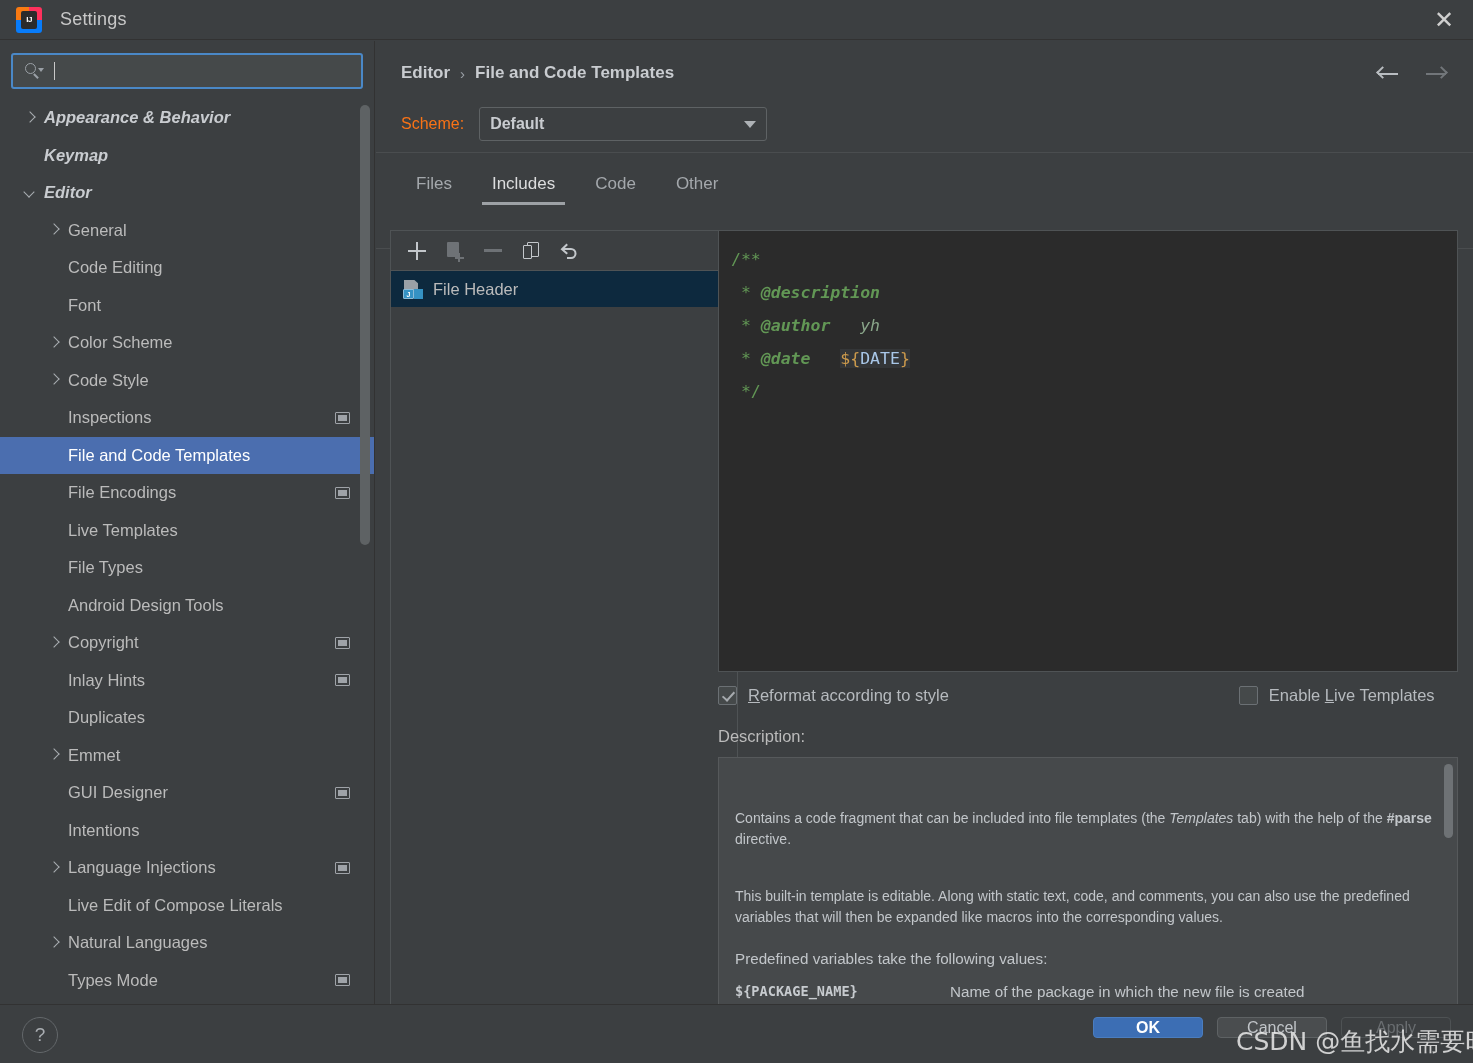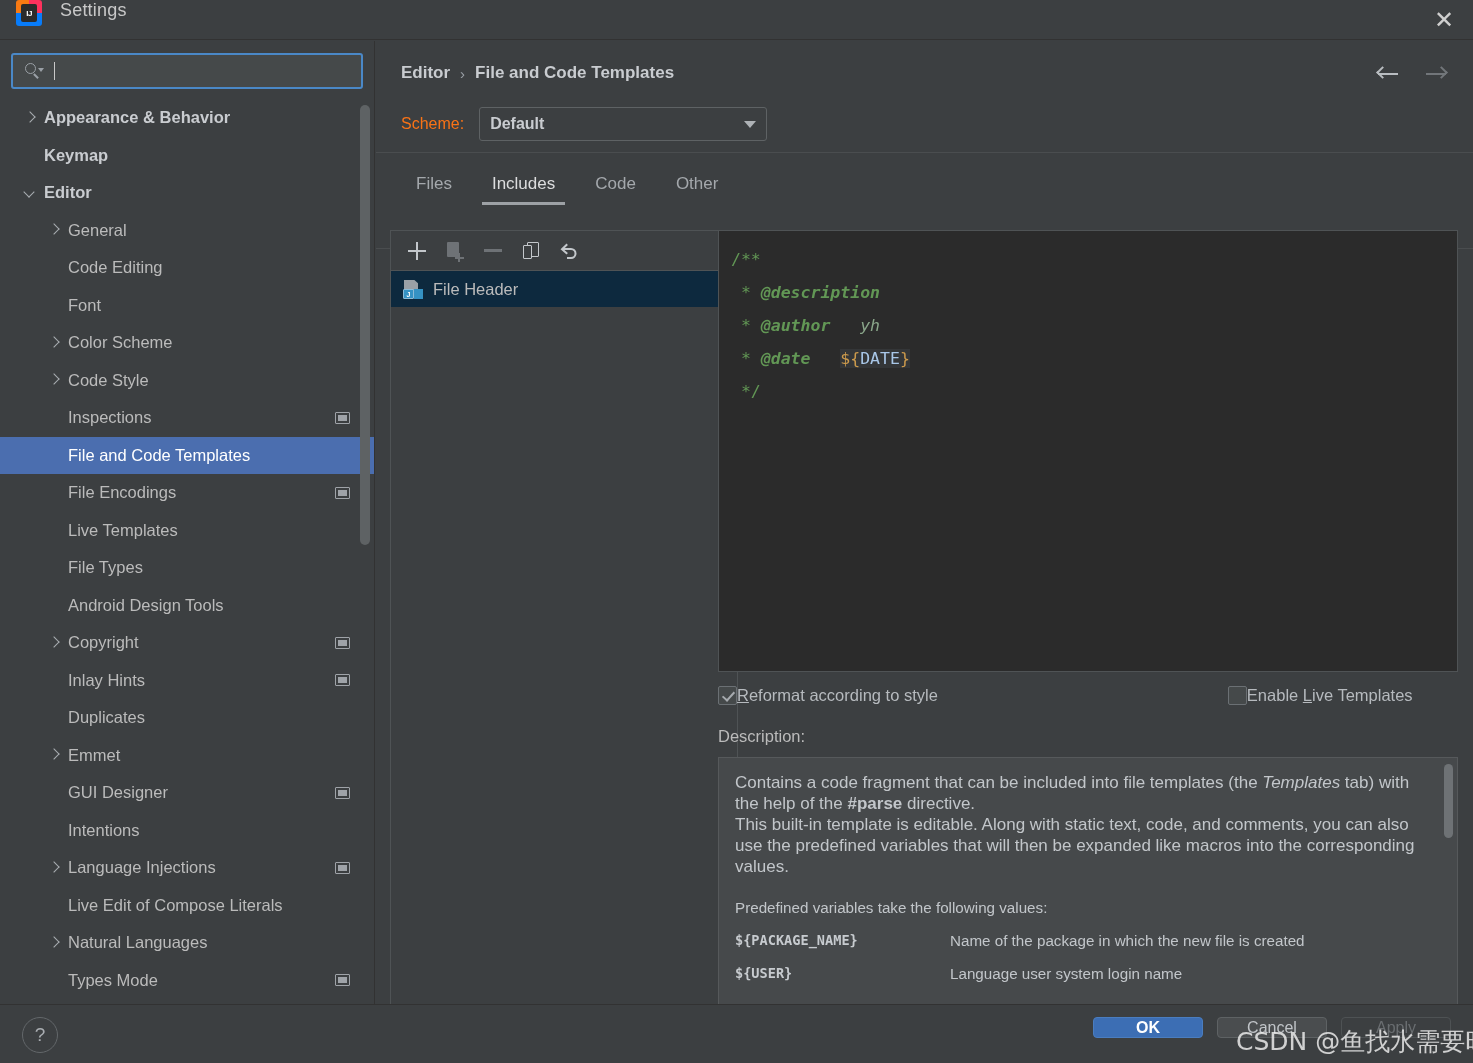--- a/index.html
+++ b/index.html
@@ -9,21 +9,21 @@
     font-family: "Liberation Sans", sans-serif;
     overflow: hidden;
     color: #BBBBBB;
   }
   #app { position: relative; width: 1473px; height: 1063px; }
 
   
   .titlebar {
     position: absolute; left: 0; top: 0; width: 1473px; height: 40px;
     background: #3C3F41; border-bottom: 1px solid #323232;
-    display: flex; 
+    display: flex; align-items: center;
   }
   .ij-logo { width: 26px; height: 26px; margin-left: 16px; position: relative; flex: none; }
   .ij-logo .q { position: absolute; width: 13px; height: 13px; }
   .ij-logo .q1 { left: 0; top: 0; background: #F97A12; border-radius: 3px 0 0 0;}
   .ij-logo .q2 { left: 13px; top: 0; background: #FE315D; border-radius: 0 3px 0 0;}
   .ij-logo .q3 { left: 0; top: 13px; background: #087CFA; border-radius: 0 0 0 3px;}
   .ij-logo .q4 { left: 13px; top: 13px; background: #087CFA; border-radius: 0 0 3px 0;}
   .ij-logo .plate {
     position: absolute; left: 5px; top: 4px; width: 16px; height: 18px;
     background: #2B2B2B; border-radius: 2px; color: #fff;
@@ -86,21 +86,21 @@
     content: ""; position: absolute; left: 4px; top: 3px;
     width: 7px; height: 7px; border-right: 1.9px solid #A9ADB2; border-top: 1.9px solid #A9ADB2;
     transform: rotate(45deg);
   }
   .tree-row .chev.down::before {
     content: ""; position: absolute; left: 3px; top: 3px;
     width: 7px; height: 7px; border-right: 1.9px solid #A9ADB2; border-top: 1.9px solid #A9ADB2;
     transform: rotate(135deg);
   }
   .tree-row .lbl { font-size: 16.5px; color: #BBBBBB; white-space: nowrap; }
-  .tree-row.lvl0 { padding-left: 22px; }
+  .tree-row.lvl0 { padding-left: 22px; font-style: italic; }
   .tree-row.lvl0 .lbl { font-weight: 700; color: #C9CCD0; }
   .tree-row.lvl1 { padding-left: 46px; }
   .tree-row.selected .lbl { color: #FFFFFF; }
   .badge-icon {
     position: absolute; right: 24px; width: 15px; height: 12px;
     border: 1.4px solid #9FA3A8; border-radius: 1px;
   }
   .badge-icon::after {
     content:""; position:absolute; left:2px; top:2px; right:2px; bottom:2px;
     background: #9FA3A8;
@@ -229,21 +229,21 @@
   .tag { color: #629755; font-weight: 700; font-style: italic; }
   .var-hl { background: #343638; }
   .brc { color: #CC9A4C; }
   .vn { color: #A9C7E8; }
   .plain { color: #8AA68A; font-style: italic; }
 
   .cbrow {
     position: absolute; left: 342px; top: 645px; width: 740px;
     display: flex; align-items: center;
   }
-  .cb { display: flex; align-items: center; cursor: pointer; }
+  .cb { display: flex; align-items: center; gap: 11px; cursor: pointer; }
   .cb .box {
     width: 19px; height: 19px; border: 1.6px solid #6B7074; border-radius: 2px;
     background: #45494A; position: relative; flex: none;
   }
   .cb.checked .box::after {
     content: ""; position: absolute; left: 5.5px; top: 1.5px; width: 5px; height: 10px;
     border-right: 2px solid #A7ABAF; border-bottom: 2px solid #A7ABAF; transform: rotate(42deg);
   }
   .cb .txt { font-size: 16.5px; color: #B6BABE; }
   .cb .txt u { text-decoration: underline; }
@@ -251,21 +251,21 @@
 
   .desc-label {
     position: absolute; left: 342px; top: 686px; font-size: 16.5px; color: #BBBBBB;
   }
   .desc-panel {
     position: absolute; left: 342px; top: 716px; width: 740px; height: 263px;
     background: #46494B; border: 1px solid #56595B; overflow: hidden;
   }
   .desc-inner { padding: 14px 22px 0 16px; }
   .desc-p {
-    font-size: 17px; line-height: 21px; color: #C2C6CA;
+    font-size: 14px; line-height: 21px; color: #C2C6CA; margin-top: 36px;
   }
   .desc-p i { font-style: italic; }
   .desc-p b { font-weight: 700; }
   .vars-title { margin-top: 22px; font-size: 15.2px; color: #C2C6CA; }
   .vrow { display: flex; margin-top: 16px; }
   .vname {
     width: 215px; flex: none; font-family: "DejaVu Sans Mono", monospace;
     font-size: 13.6px; font-weight: 700; color: #C7CBCF;
   }
   .vdesc { font-size: 15.2px; color: #C2C6CA; }

